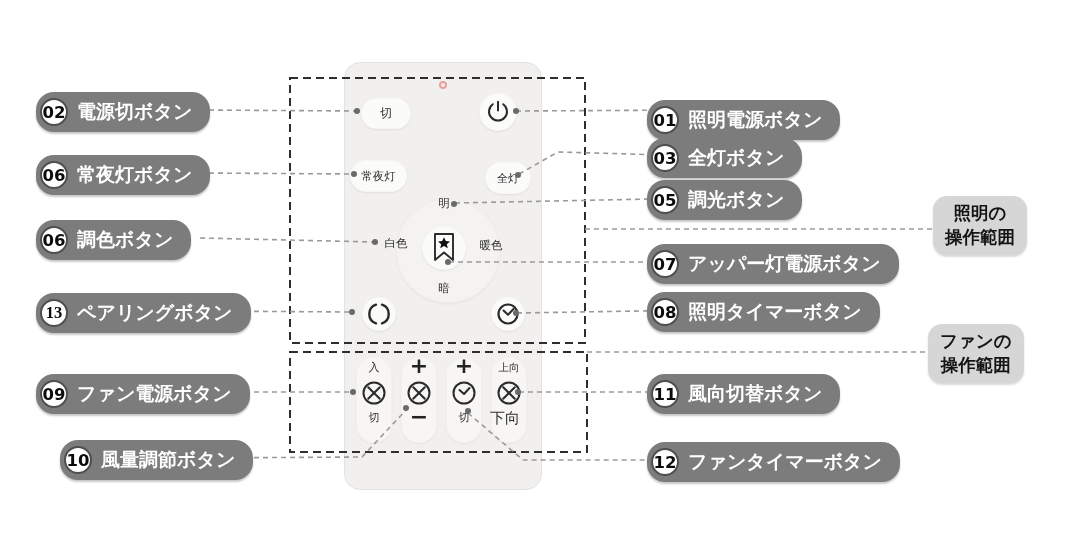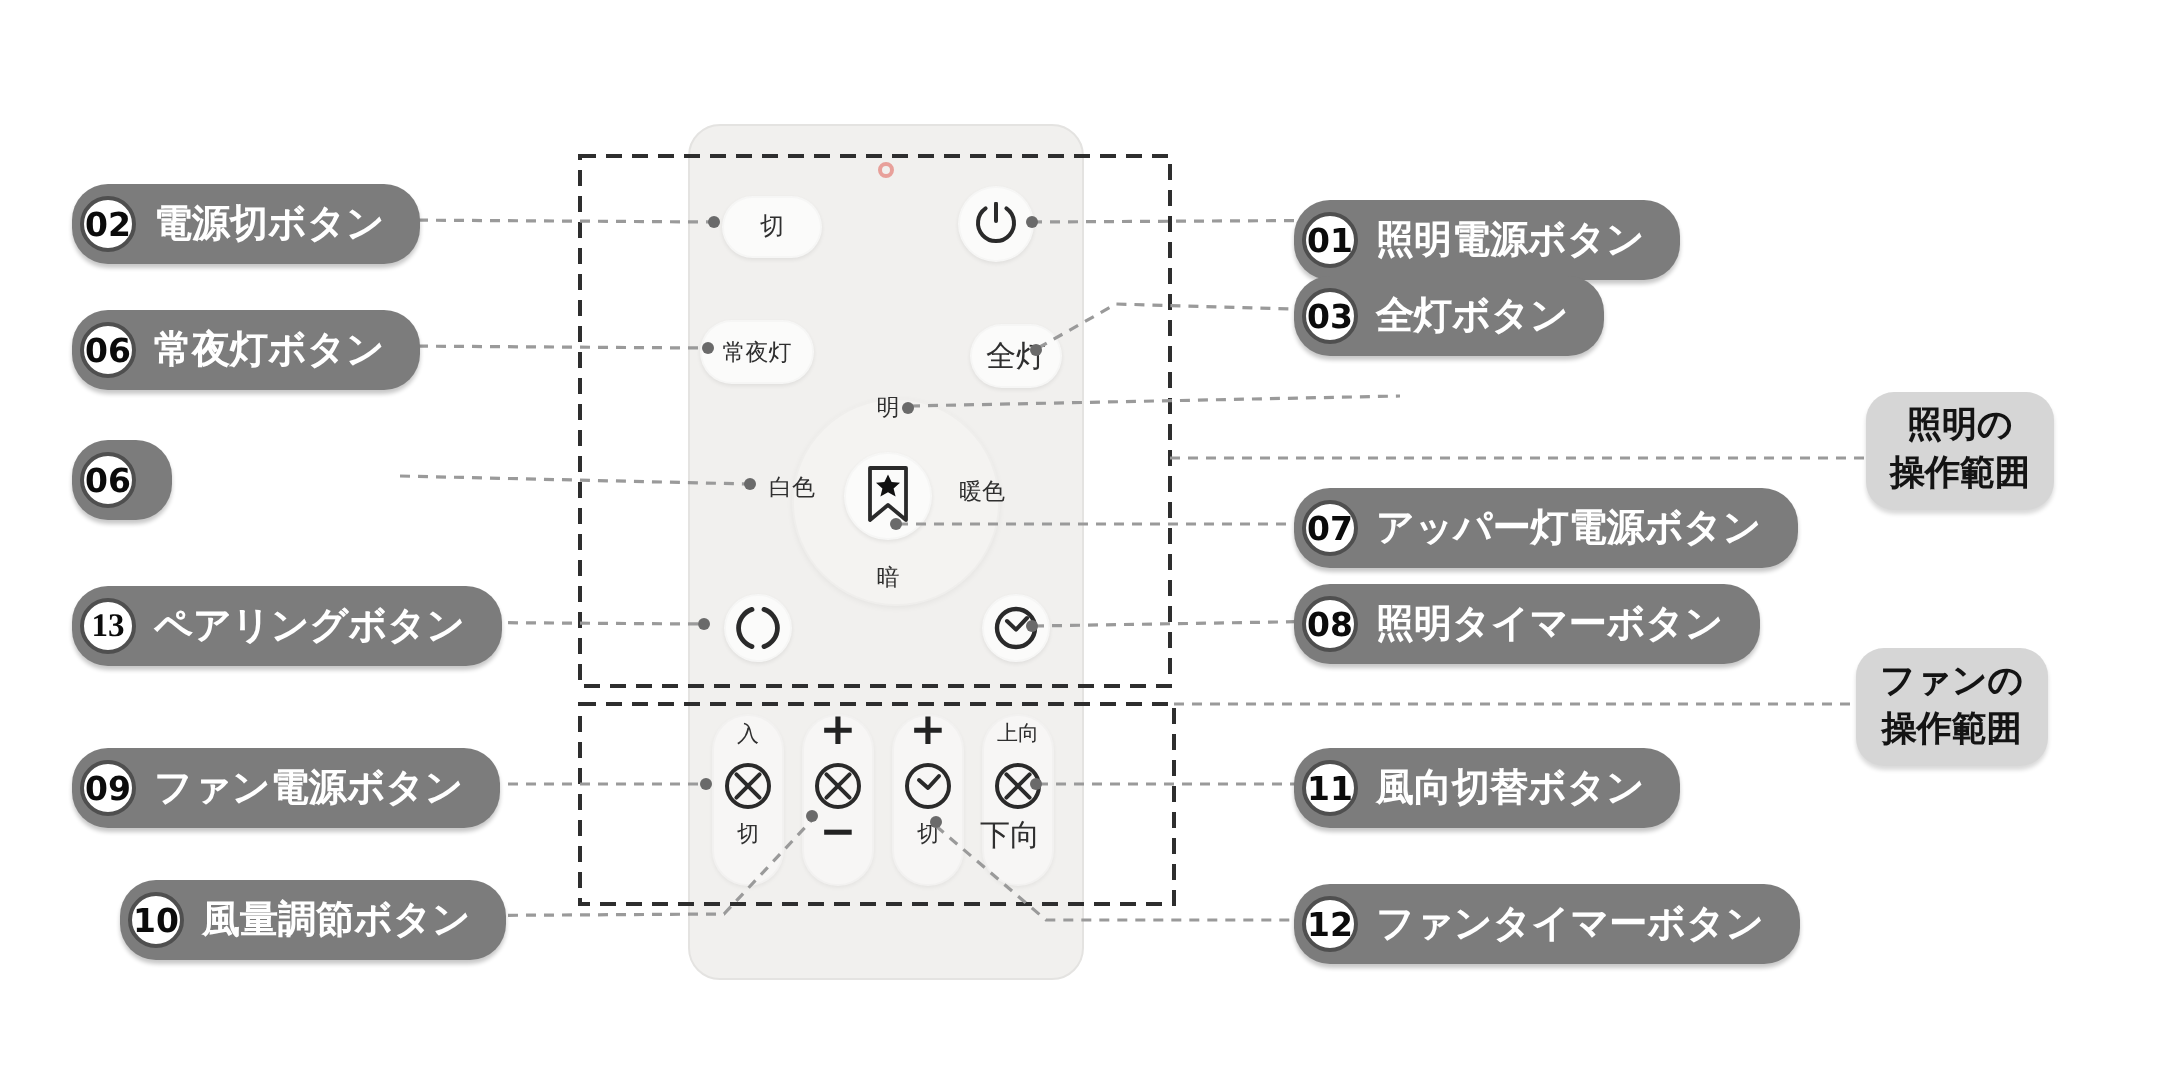--- a/index.html
+++ b/index.html
@@ -61,21 +61,21 @@
     <div class="rbtn circ" style="left:134px;top:30px;width:38px;height:38px;">
       <svg class="icon" width="22" height="22" viewBox="-11 -11 22 22">
         <path d="M -5.2,-7.8 A 9 9 0 1 0 5.2,-7.8" fill="none" stroke="var(--icon-stroke)" stroke-width="2" stroke-linecap="round"></path>
         <line x1="0" y1="-10.2" x2="0" y2="-1.5" stroke="var(--icon-stroke)" stroke-width="2" stroke-linecap="round"></line>
       </svg>
     </div>
     <div class="rbtn" style="left:5px;top:97px;width:57px;height:32px;">
       <span style="font-size:11.5px;color:var(--remote-text);">常夜灯</span>
     </div>
     <div class="rbtn" style="left:140px;top:99px;width:46px;height:32px;">
-      <span style="font-size:15px;color:var(--remote-text);">全灯</span>
+      <span style="font-size:11px;color:var(--remote-text);">全灯</span>
     </div>
 
     <div class="dial"></div>
     <span class="rlabel" style="left:99px;top:141px;">明</span>
     <span class="rlabel" style="left:51px;top:181px;">白色</span>
     <span class="rlabel" style="left:146px;top:183px;">暖色</span>
     <span class="rlabel" style="left:99px;top:226px;">暗</span>
 
     <div class="rbtn circ" style="left:77px;top:163px;width:44px;height:44px;">
       <svg class="icon" width="26" height="32" viewBox="0 0 26 32">
@@ -176,20 +176,21 @@
   <div class="pill" style="left:36px;top:92px;">
     <span class="badge">02</span>
     <span>電源切ボタン</span>
   </div>
   <div class="pill" style="left:36px;top:155px;">
     <span class="badge">06</span>
     <span>常夜灯ボタン</span>
   </div>
   <div class="pill" style="left:36px;top:220px;">
     <span class="badge">06</span>
+    <span>調色ボタン</span>
   </div>
   <div class="pill" style="left:36px;top:293px;font-family:Liberation Serif, serif;">
     <span class="badge">13</span>
     <span>ペアリングボタン</span>
   </div>
   <div class="pill" style="left:36px;top:374px;">
     <span class="badge">09</span>
     <span>ファン電源ボタン</span>
   </div>
   <div class="pill" style="left:36px;top:440px;margin-left:24px;">
@@ -198,20 +199,24 @@
   </div>
 
   <div class="pill" style="left:647px;top:100px;">
     <span class="badge">01</span>
     <span>照明電源ボタン</span>
   </div>
   <div class="pill" style="left:647px;top:138px;">
     <span class="badge">03</span>
     <span>全灯ボタン</span>
   </div>
+  <div class="pill" style="left:647px;top:180px;">
+    <span class="badge">05</span>
+    <span>調光ボタン</span>
+  </div>
   <div class="pill" style="left:647px;top:244px;">
     <span class="badge">07</span>
     <span>アッパー灯電源ボタン</span>
   </div>
   <div class="pill" style="left:647px;top:292px;">
     <span class="badge">08</span>
     <span>照明タイマーボタン</span>
   </div>
   <div class="pill" style="left:647px;top:374px;">
     <span class="badge">11</span>

